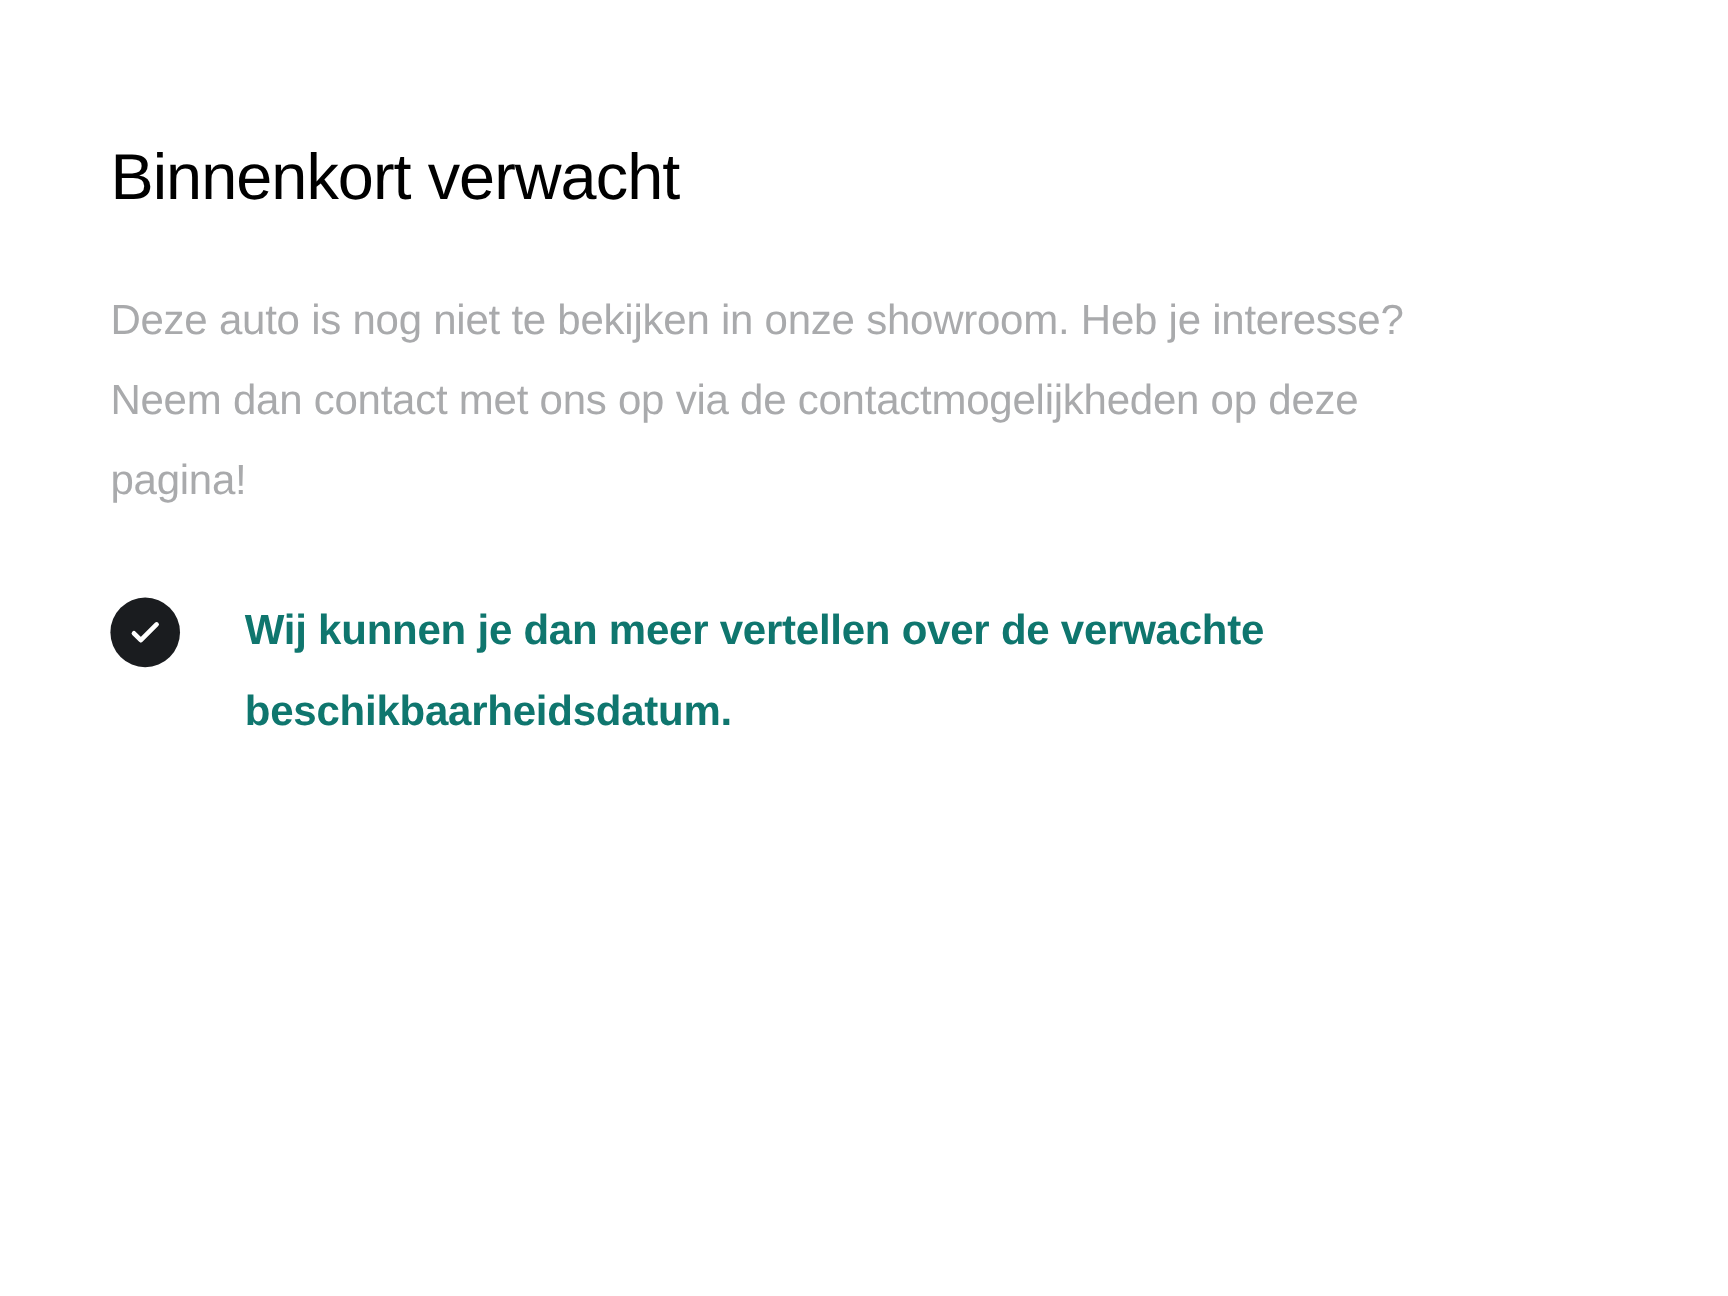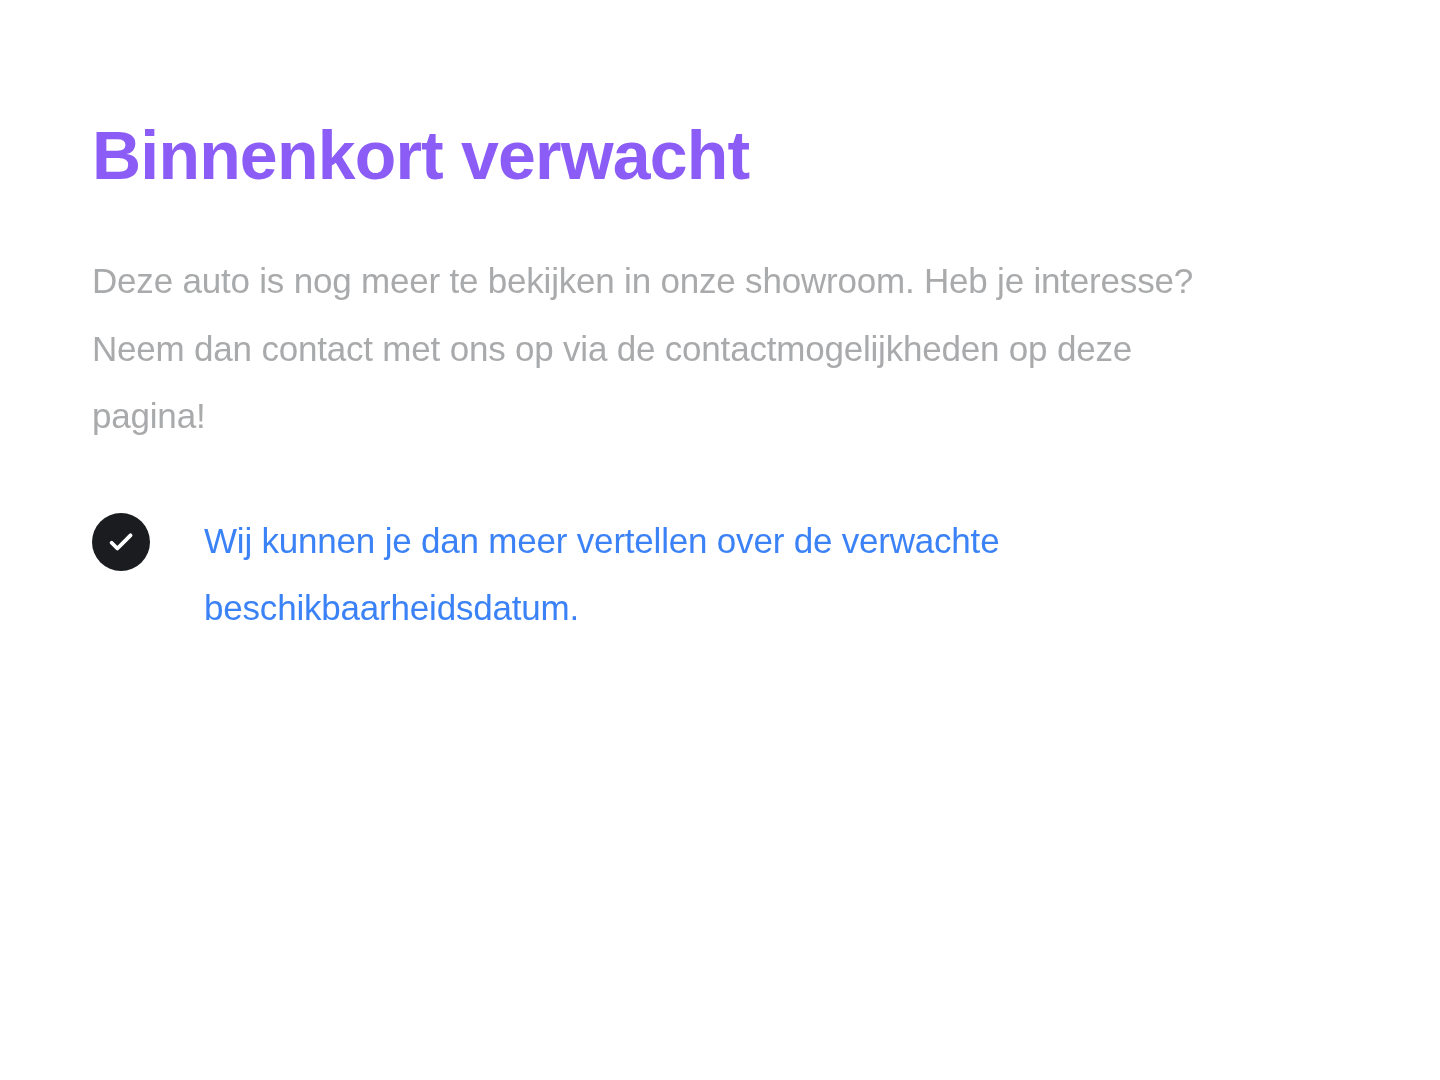--- a/index.html
+++ b/index.html
@@ -14,24 +14,24 @@
   }
 
   .panel {
     width: 1440px;
     height: 1080px;
     background: #ffffff;
     padding: 120px 90px 0 92px;
   }
 
   .page-title {
-    font-size: 68px;
+    font-size: 54px;
     line-height: 1.05;
-    font-weight: 700;
-    color: #8b5cf6;
+    font-weight: 400;
+    color: #000000;
     letter-spacing: -0.8px;
     margin: 0 0 56px 0;
   }
 
   .intro {
     font-size: 35px;
     line-height: 1.92;
     font-weight: 500;
     color: #a9aaac;
     letter-spacing: -0.2px;
@@ -64,34 +64,34 @@
     justify-content: center;
     margin-top: 6px;
   }
 
   .check-badge svg { display: block; }
 
   .benefit-text {
     margin-left: 54px;
     font-size: 35px;
     line-height: 1.92;
-    font-weight: 400;
-    color: #3b82f6;
+    font-weight: 700;
+    color: #0f766e;
     letter-spacing: -0.2px;
     max-width: 980px;
   }
 </style>
 </head>
 <body>
 
 <div class="panel">
 
   <h1 class="page-title">Binnenkort verwacht</h1>
 
-  <p class="intro">Deze auto is nog meer te bekijken in onze showroom. Heb je interesse? Neem dan contact met ons op via de contactmogelijkheden op deze pagina!</p>
+  <p class="intro">Deze auto is nog niet te bekijken in onze showroom. Heb je interesse? Neem dan contact met ons op via de contactmogelijkheden op deze pagina!</p>
 
   <ul class="benefit-list">
 
     <li class="benefit-item">
       <span class="check-badge">
         <svg width="30" height="30" viewBox="0 0 24 24" aria-hidden="true">
           <path d="M4.5 12.6l4.6 4.6L19.6 6.7" fill="none" stroke="#ffffff" stroke-width="3.1" stroke-linecap="round" stroke-linejoin="round"></path>
         </svg>
       </span>
       <span class="benefit-text">Wij kunnen je dan meer vertellen over de verwachte beschikbaarheidsdatum.</span>

